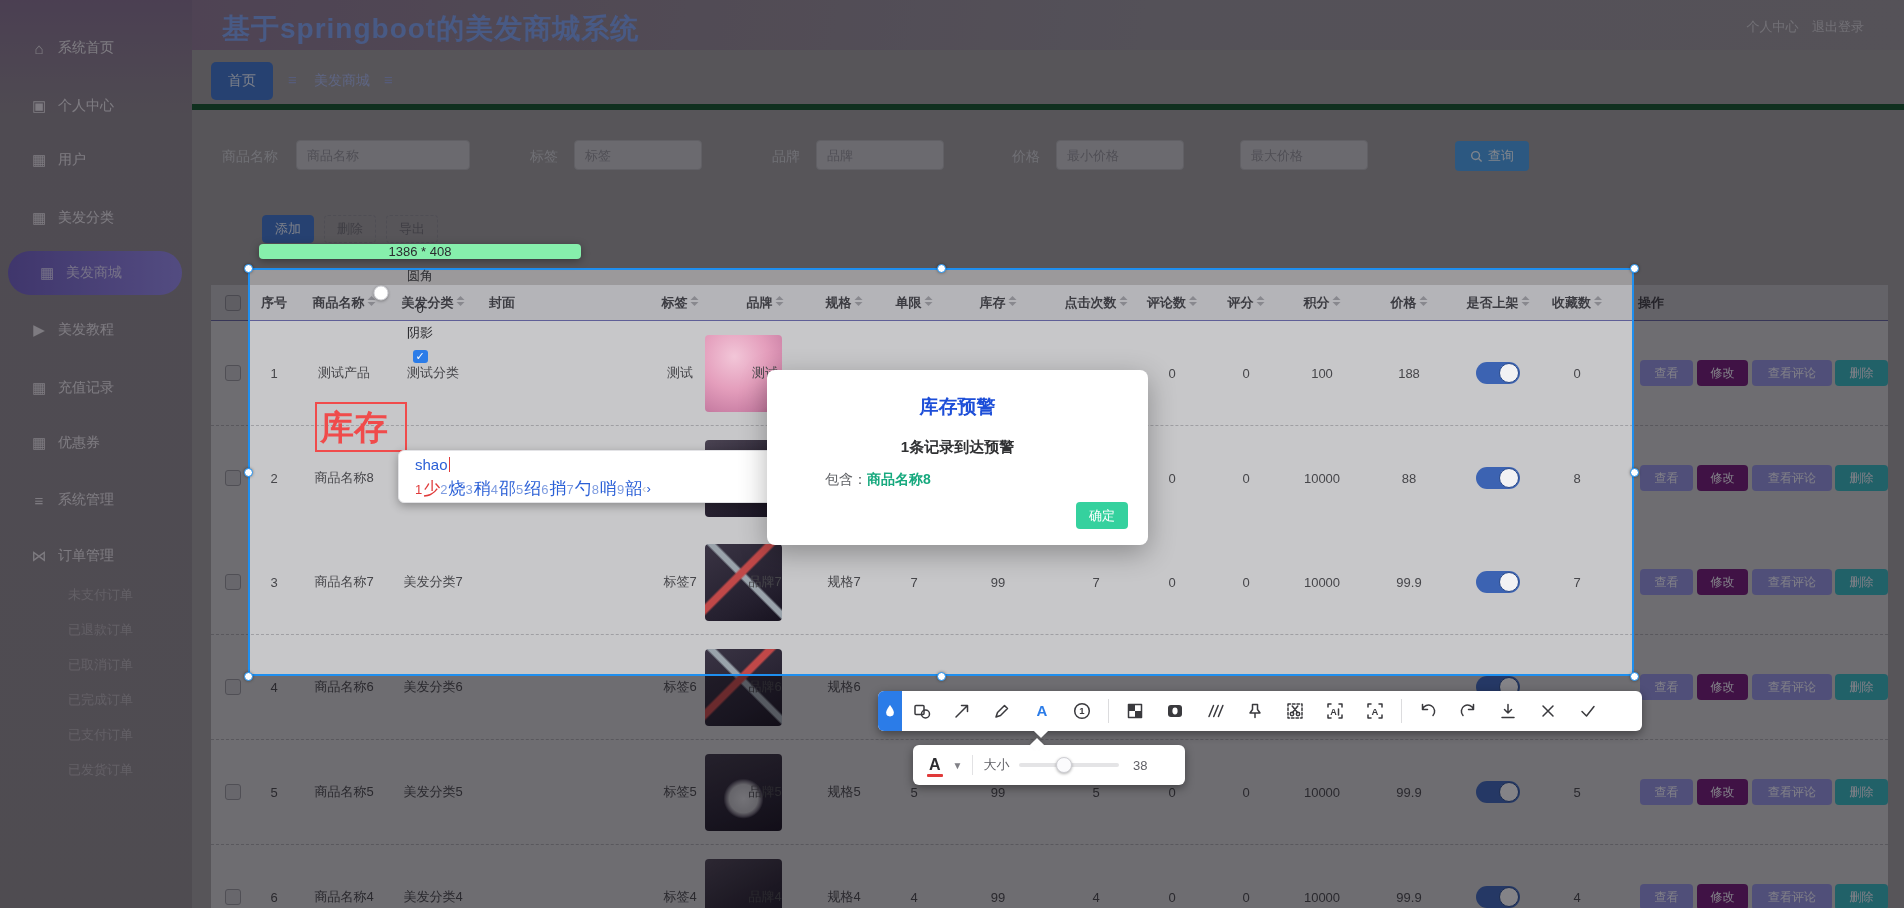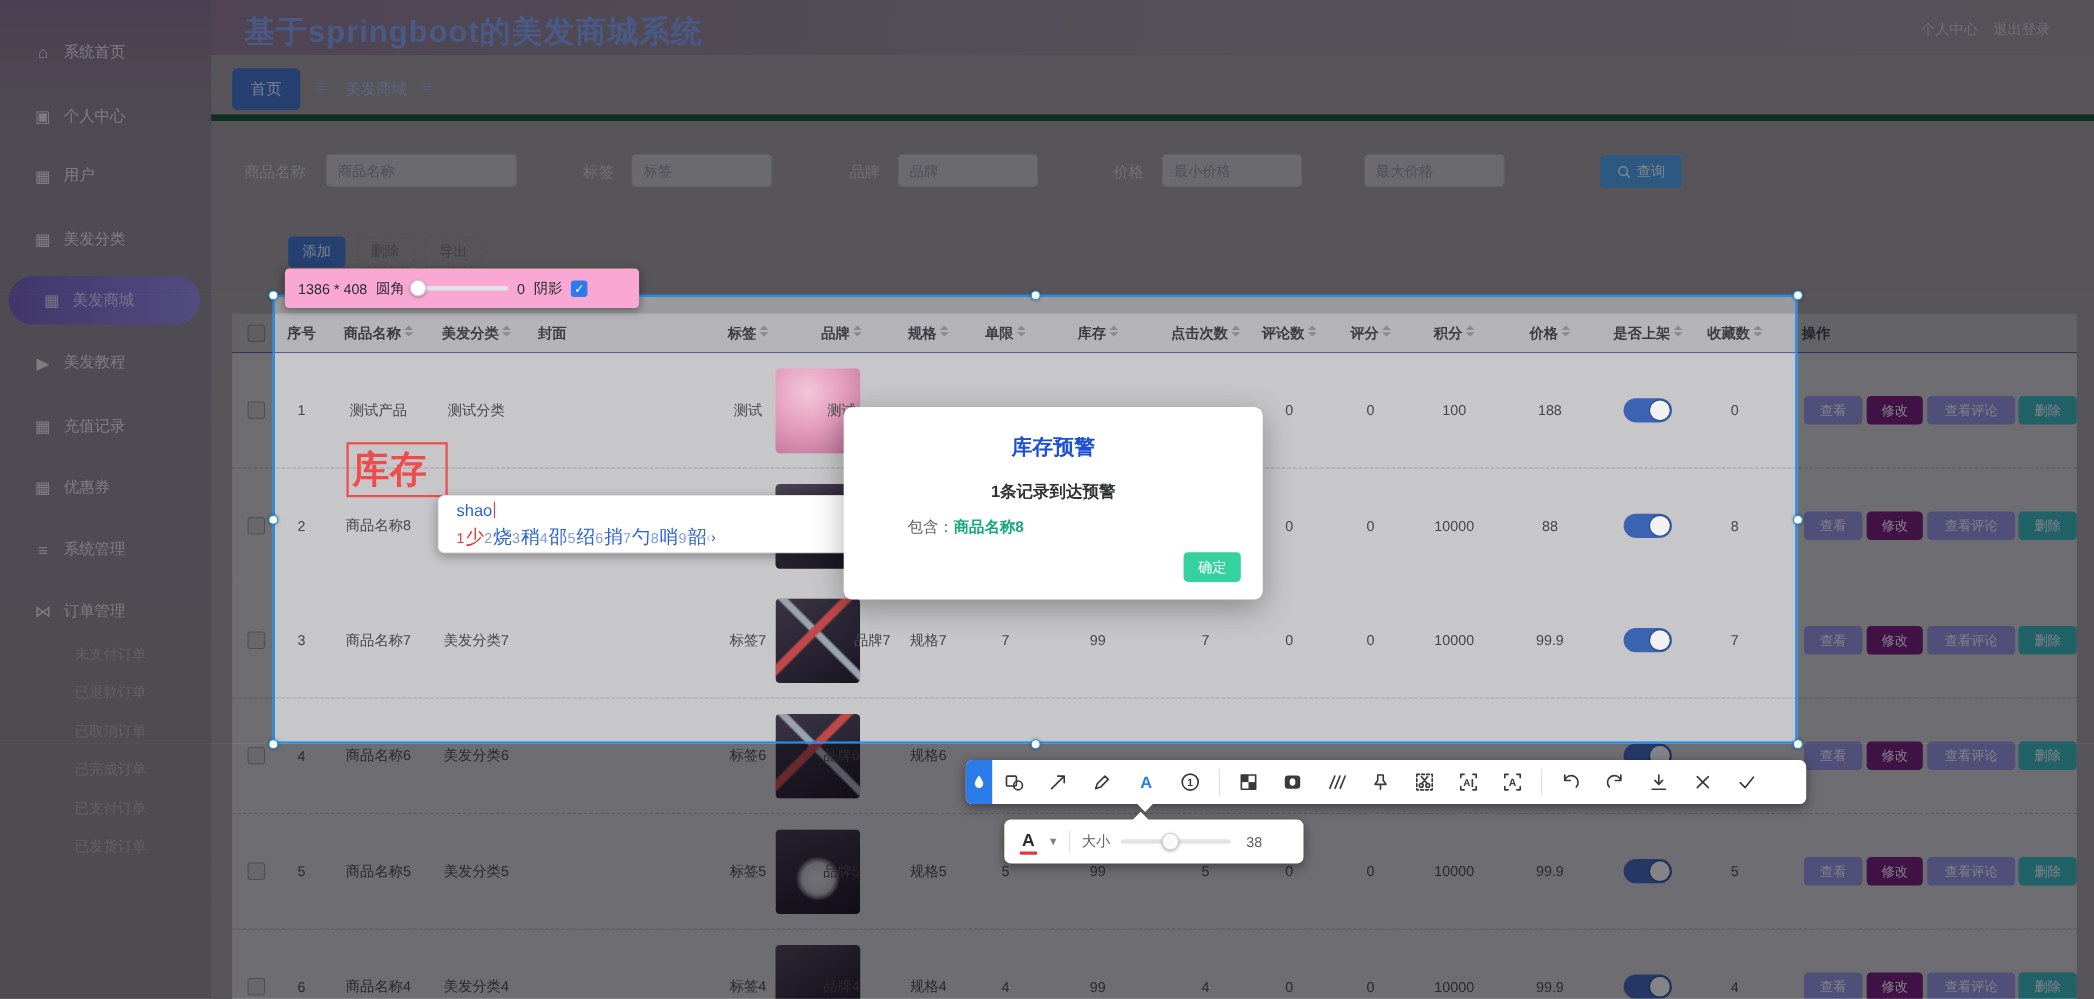--- a/index.html
+++ b/index.html
@@ -78,22 +78,22 @@
   .rbtn.edit{background:#701a75;}
   .rbtn.del{background:#35b0b8;}
 
   
   .dim{position:absolute;background:rgba(12,10,16,0.48);z-index:40;}
   .sel-border{position:absolute;left:248px;top:268px;width:1386px;height:408px;border:2px solid #1f8fef;
     box-sizing:border-box;z-index:45;}
   .handle{position:absolute;width:9px;height:9px;border-radius:50%;background:#fff;border:1px solid #1f8fef;
     box-sizing:border-box;z-index:46;box-shadow:0 0 3px rgba(0,0,0,.4);}
 
-  .capbar{position:absolute;left:259px;top:244px;width:322px;height:36px;background:#f9a8d4;border-radius:4px;
-    box-shadow:0 2px 8px rgba(0,0,0,.35);z-index:70;display:flex;align-items:center;padding:0 12px;box-sizing:border-box;gap:8px;}
+  .capbar{position:absolute;left:259px;top:244px;width:322px;height:15px;background:#86efac;border-radius:4px;
+    box-shadow:0 2px 8px rgba(0,0,0,.35);z-index:70;display:flex;align-items:center;padding:0 12px;box-sizing:border-box;gap:8px;flex-direction:column;}
   .capbar .t{font-size:13px;color:#2c2c30;}
   .mini-slider{position:relative;width:86px;height:4px;border-radius:2px;background:#e2e2e6;}
   .mini-slider .sh{position:absolute;top:50%;transform:translate(-50%,-50%);width:13px;height:13px;border-radius:50%;
     background:#fff;border:1px solid #cfcfd4;box-shadow:0 1px 3px rgba(0,0,0,.3);cursor:pointer;}
   .capchk{width:15px;height:15px;border-radius:3px;background:#2b7ce8;color:#fff;font-size:11px;
     display:flex;align-items:center;justify-content:center;cursor:pointer;}
 
   .annot{position:absolute;left:315px;top:402px;width:92px;height:50px;border:2px solid #f04b4b;z-index:55;
     color:#f04b4b;font-size:34px;font-weight:bold;line-height:46px;padding-left:3px;box-sizing:border-box;overflow:hidden;white-space:nowrap;}
 
@@ -291,21 +291,21 @@
           <div class="rbtn comment" style="left: 1541px; width: 80px;">查看评论</div>
           <div class="rbtn del" style="left: 1624px; width: 53px;">删除</div>
         </div>
         <div class="trow" style="top: 530px;">
           <span class="rowchk" style="left: 14px;"></span>
           <span class="td" style="left: 63px;">3</span>
           <span class="td" style="left: 133px;">商品名称7</span>
           <span class="td" style="left: 222px;">美发分类7</span>
           <div class="pimg img-scissors"></div>
           <span class="td" style="left: 469px;">标签7</span>
-          <span class="td" style="left: 554px; margin-left: 28px;">品牌7</span>
+          <span class="td" style="left: 554px;">品牌7</span>
           <span class="td" style="left: 633px;">规格7</span>
           <span class="td" style="left: 703px;">7</span>
           <span class="td" style="left: 787px;">99</span>
           <span class="td" style="left: 885px;">7</span>
           <span class="td" style="left: 961px;">0</span>
           <span class="td" style="left: 1035px;">0</span>
           <span class="td" style="left: 1111px;">10000</span>
           <span class="td" style="left: 1198px;">99.9</span>
           <span class="switch" style="left: 1287px;"></span>
           <span class="td" style="left: 1366px;">7</span>

